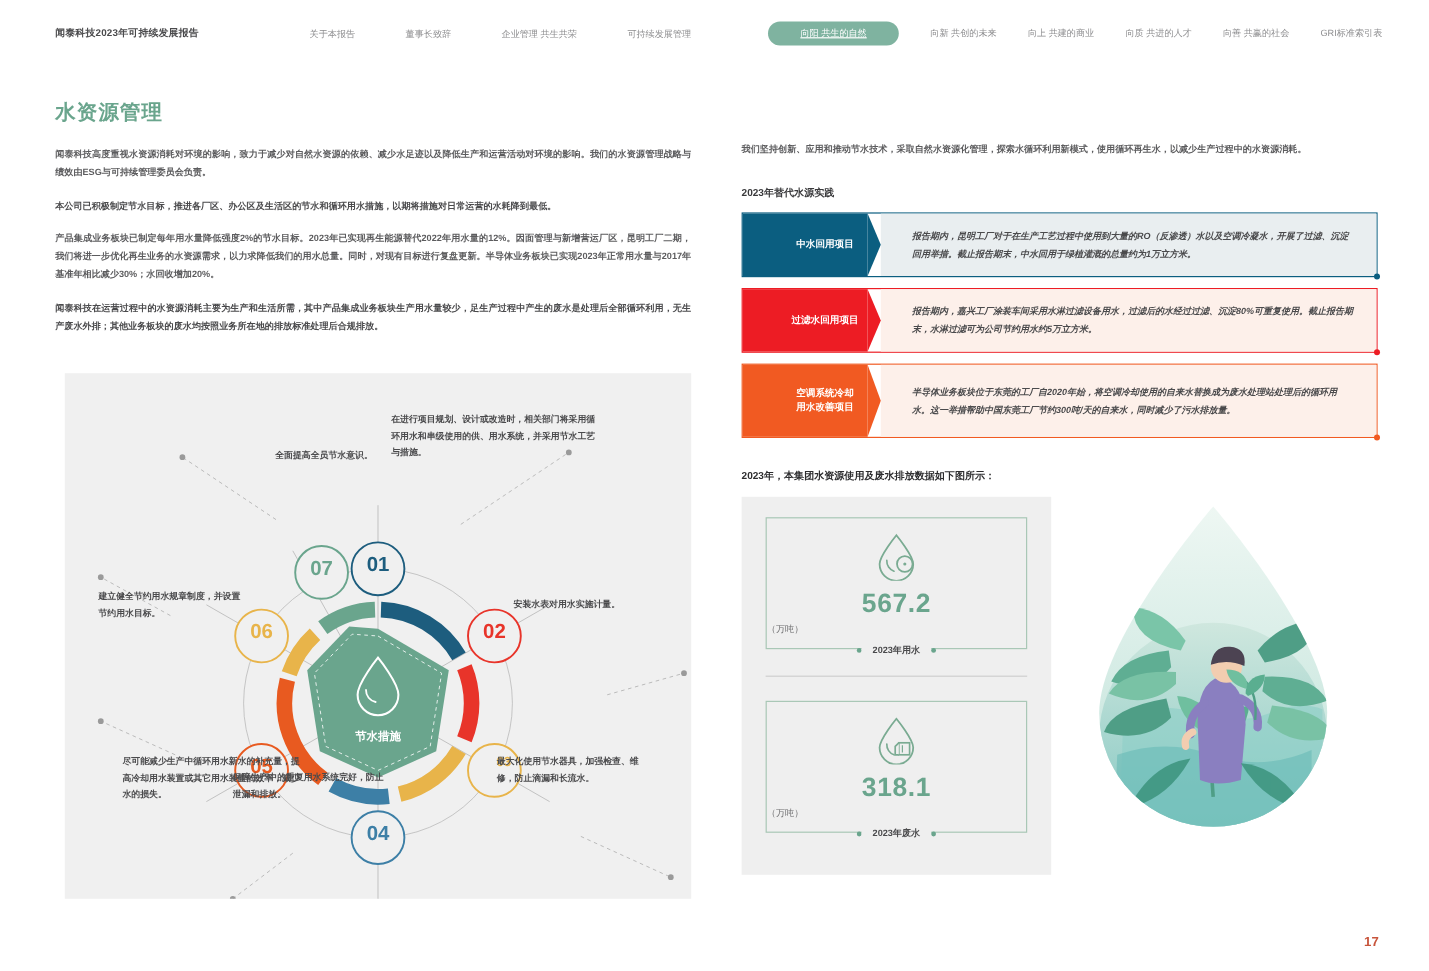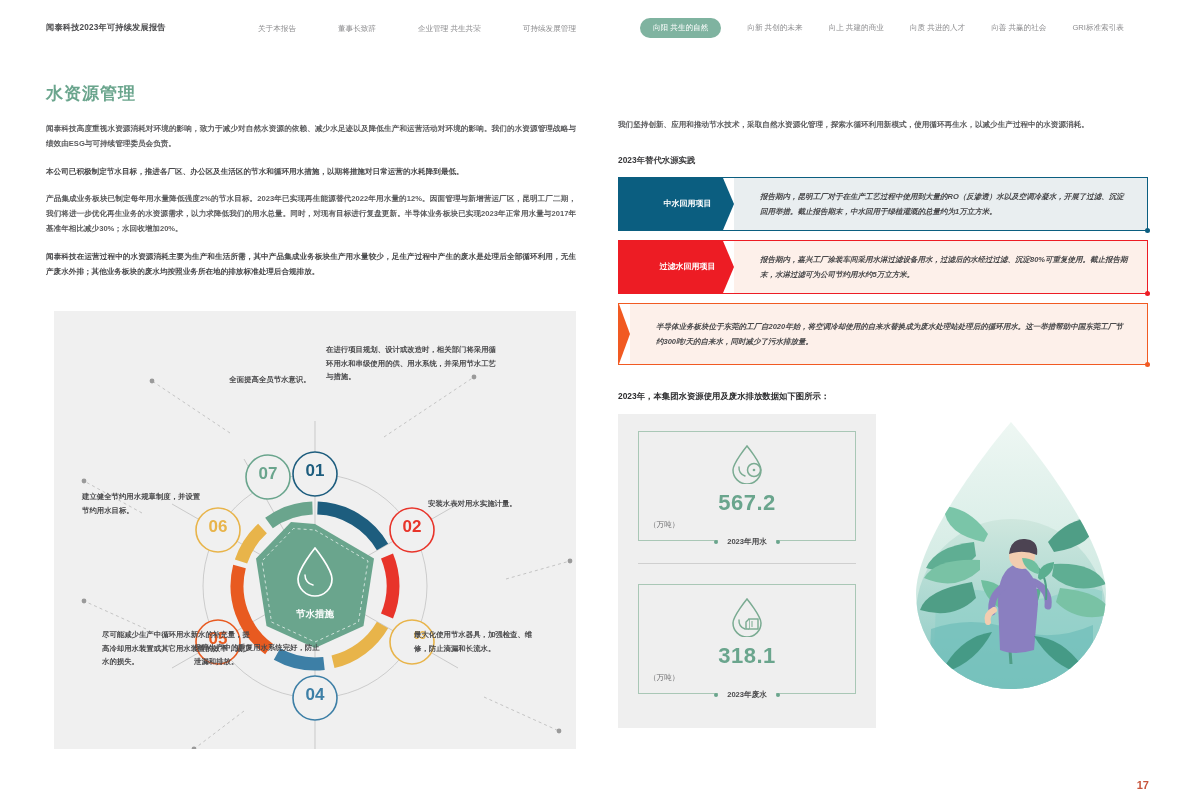--- a/index.html
+++ b/index.html
@@ -21,21 +21,21 @@
     font-size: 8.2px; font-weight: bold; color: #4a4a4c; letter-spacing: .2px;
     white-space: nowrap;
   }
   .nav-left { position: absolute; left: 258px; top: 24px; display: flex; gap: 42px; }
   .nav-left a {
     font-size: 7.6px; color: #8d8d8f; text-decoration: none; white-space: nowrap;
   }
   .nav-right { position: absolute; left: 640px; top: 18px; display: flex; align-items: center; gap: 26px; }
   .nav-right .pill {
     background: #7fb3a0; color: #ffffff; font-size: 7.6px;
-    border-radius: 11px; padding: 5px 13px; white-space: nowrap;
+    border-radius: 11px; padding: 5px 27px; white-space: nowrap; text-decoration: underline;
   }
   .nav-right .item { font-size: 7.6px; color: #8d8d8f; white-space: nowrap; }
 
   
   .col-left { position: absolute; left: 46px; top: 82px; width: 530px; }
   .section-title {
     font-size: 17px; font-weight: bold; color: #6aa58d; letter-spacing: 1px;
     margin-bottom: 17px;
   }
   .para {
@@ -82,21 +82,21 @@
     padding: 11px 18px 11px 26px; font-size: 7.5px; line-height: 2.0; color: #4a4a4c;
     font-weight: bold;
     font-style: italic;
   }
   .dot { position: absolute; right: -3px; bottom: -3px; width: 5px; height: 5px; border-radius: 50%; }
 
   .r-sub2 { font-size: 8.4px; font-weight: bold; color: #2d2d2f; margin-top: 26px; margin-bottom: 12px; }
 
   .data-wrap { position: relative; display: flex; }
   .data-panel { width: 258px; background: #efefef; padding: 17px 20px; }
-  .kbox { border: 1px solid #a9c7b6; padding: 10px 10px 0; position: relative; }
+  .kbox { border: 1px solid #a9c7b6; padding: 10px 0 0; position: relative; }
   .kbox .icon { display: flex; justify-content: center; margin-bottom: 6px; }
   .kbox .val { text-align: center; font-size: 22px; font-weight: bold; color: #6aa58d; letter-spacing: .5px;}
   .kbox .unit { text-align: left; font-size: 7.6px; color: #6c6c6e; margin-top: 4px; margin-bottom: 10px;}
   .kcap {
     position: absolute; left: 0; right: 0; bottom: -7px;
     display: flex; align-items: center; justify-content: center;
   }
   .kcap span {
     background: #efefef; padding: 0 9px; font-size: 7.6px; color: #4a4a4c; font-weight: bold;
   }
@@ -249,20 +249,24 @@
   <div class="prj" style="border:1px solid #ed1c24;">
     <div class="prj-tag" style="background:#ed1c24;">
       <span>过滤水回用项目</span>
     </div>
     <div style="width:0;height:0;border-top:26px solid transparent;border-bottom:26px solid transparent;border-left:11px solid #ed1c24;flex:0 0 11px;z-index:3;"></div>
     <div class="prj-body" style="background:#fdf0ea;">报告期内，嘉兴工厂涂装车间采用水淋过滤设备用水，过滤后的水经过过滤、沉淀80%可重复使用。截止报告期末，水淋过滤可为公司节约用水约5万立方米。</div>
     <div class="dot" style="background:#ed1c24;"></div>
   </div>
 
   <div class="prj" style="border:1px solid #f15a22; min-height:60px;">
+    <div class="prj-tag" style="background:#f15a22; white-space:pre-line;">
+      <span>空调系统冷却
+用水改善项目</span>
+    </div>
     <div style="width:0;height:0;border-top:30px solid transparent;border-bottom:30px solid transparent;border-left:11px solid #f15a22;flex:0 0 11px;z-index:3;"></div>
     <div class="prj-body" style="background:#fdf0ea;">半导体业务板块位于东莞的工厂自2020年始，将空调冷却使用的自来水替换成为废水处理站处理后的循环用水。这一举措帮助中国东莞工厂节约300吨/天的自来水，同时减少了污水排放量。</div>
     <div class="dot" style="background:#f15a22;"></div>
   </div>
 
   <div class="r-sub2">2023年，本集团水资源使用及废水排放数据如下图所示：</div>
 
   <div class="data-wrap">
     <div class="data-panel">
 

